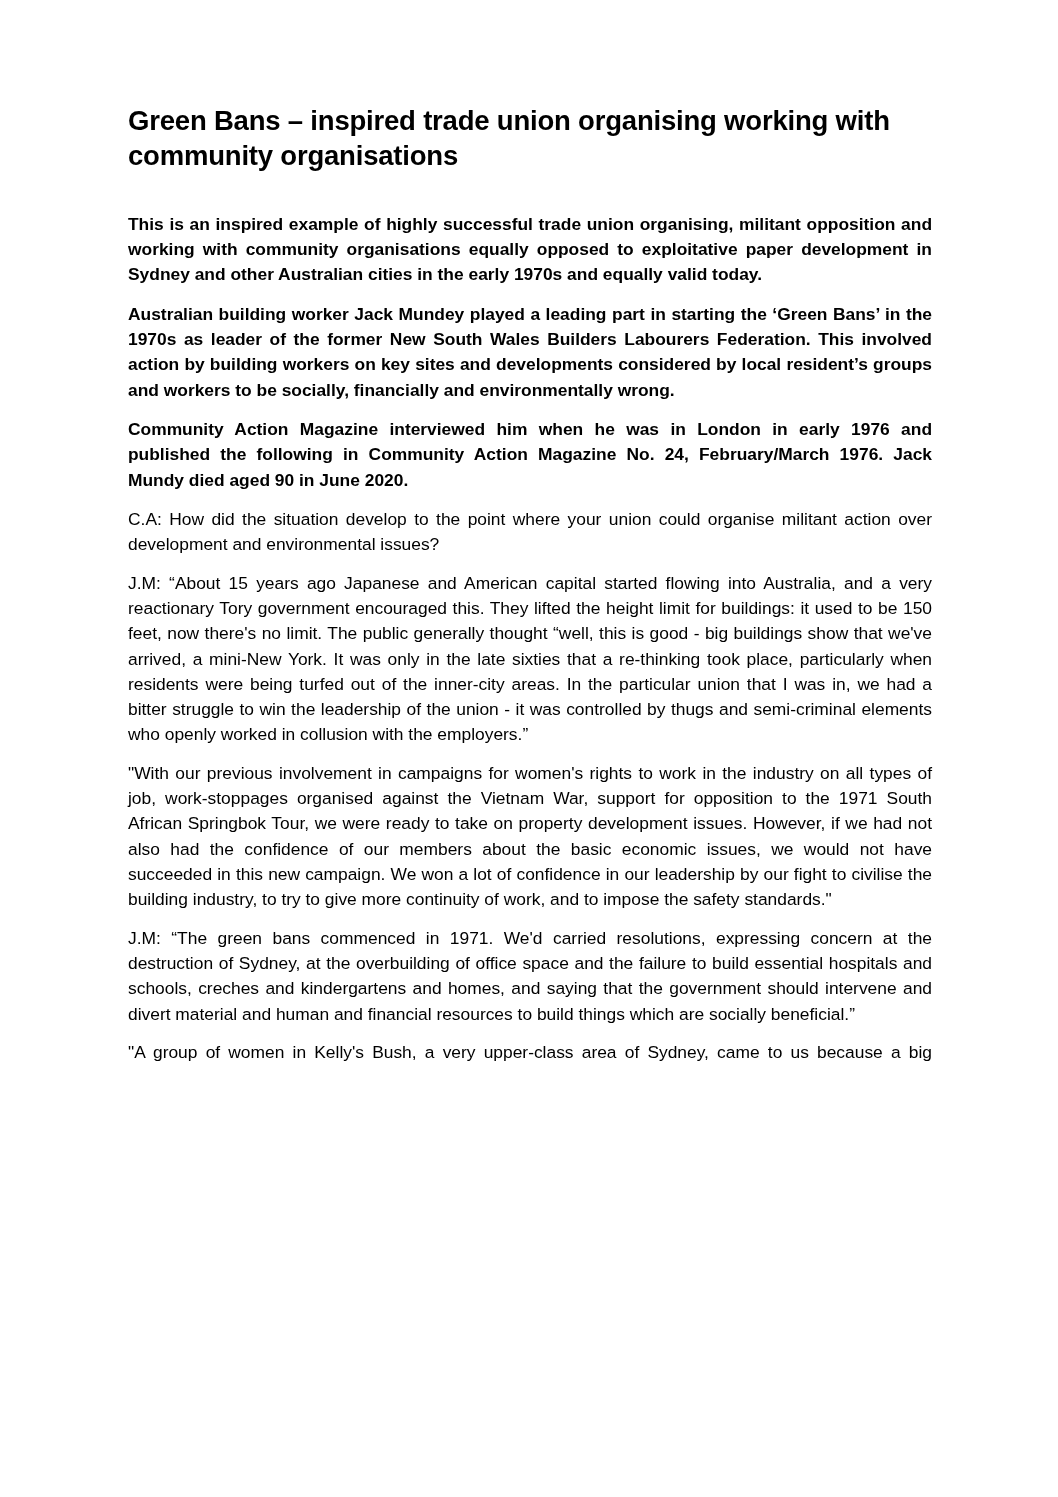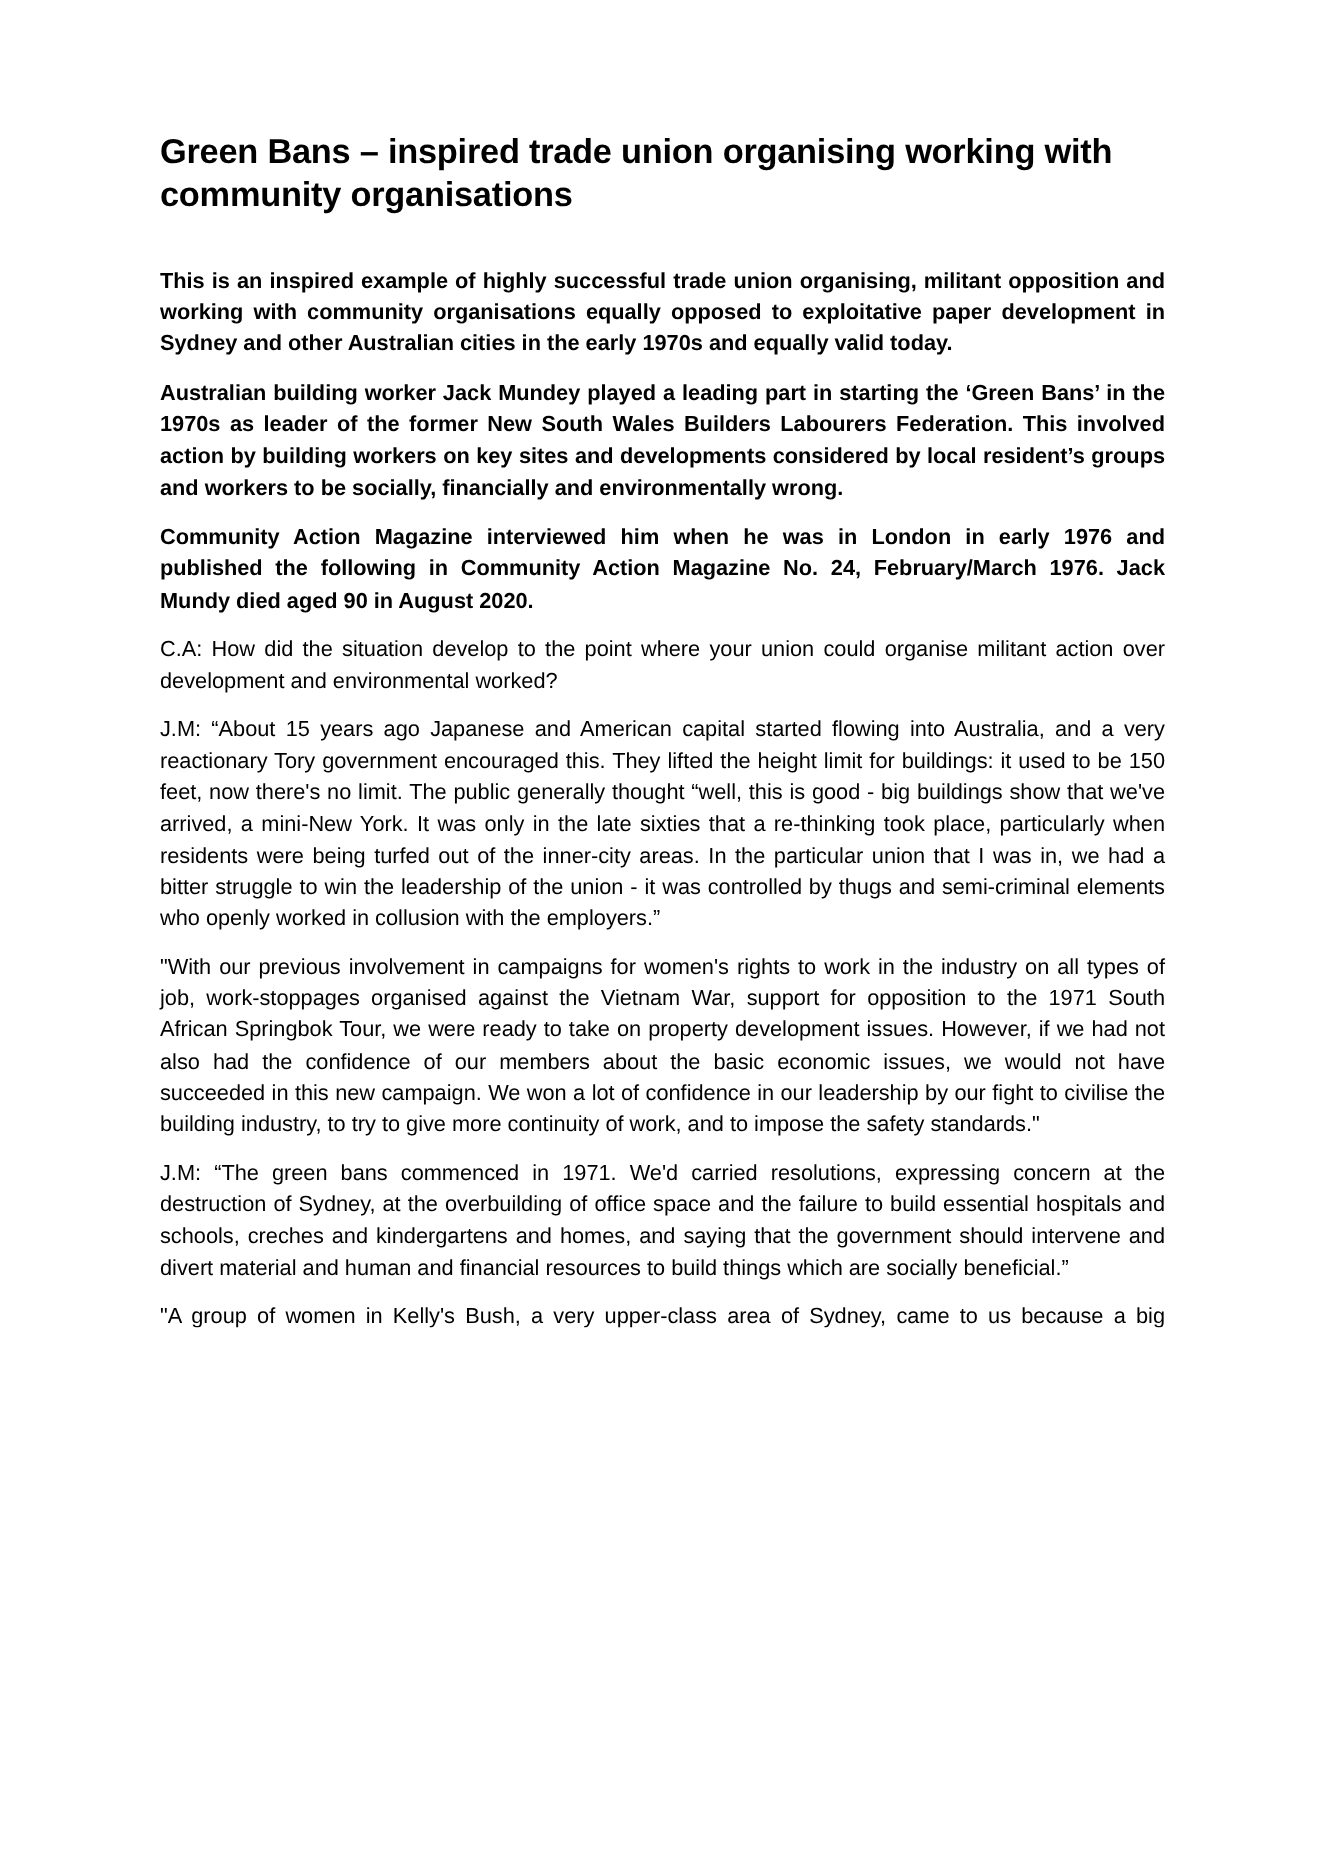--- a/index.html
+++ b/index.html
@@ -86,23 +86,23 @@
 
 <div class="page">
   <div class="content">
 
     <h1 class="doc-title">Green Bans – inspired trade union organising working with community organisations</h1>
 
     <p class="bold-intro">This is an inspired example of highly successful trade union organising, militant opposition and working with community organisations equally opposed to exploitative paper development in Sydney and other Australian cities in the early 1970s and equally valid today.</p>
 
     <p class="bold-intro">Australian building worker Jack Mundey played a leading part in starting the ‘Green Bans’ in the 1970s as leader of the former New South Wales Builders Labourers Federation. This involved action by building workers on key sites and developments considered by local resident’s groups and workers to be socially, financially and environmentally wrong.</p>
 
-    <p class="bold-intro">Community Action Magazine interviewed him when he was in London in early 1976 and published the following in Community Action Magazine No. 24, February/March 1976. Jack Mundy died aged 90 in August 2020.</p>
+    <p class="bold-intro">Community Action Magazine interviewed him when he was in London in early 1976 and published the following in Community Action Magazine No. 24, February/March 1976. Jack Mundy died aged 90 in June 2020.</p>
 
-    <p class="qa"><span class="lbl">C.A:</span> <span>How did the situation develop to the point where your union could organise militant action over development and environmental worked?</span></p>
+    <p class="qa"><span class="lbl">C.A:</span> <span>How did the situation develop to the point where your union could organise militant action over development and environmental issues?</span></p>
 
     <p class="qa"><span class="lbl">J.M:</span> <span>“About 15 years ago Japanese and American capital started flowing into Australia, and a very reactionary Tory government encouraged this. They lifted the height limit for buildings: it used to be 150 feet, now there's no limit. The public generally thought “well, this is good - big buildings show that we've arrived, a mini-New York. It was only in the late sixties that a re-thinking took place, particularly when residents were being turfed out of the inner-city areas. In the particular union that I was in, we had a bitter struggle to win the leadership of the union - it was controlled by thugs and semi-criminal elements who openly worked in collusion with the employers.”</span></p>
 
     <p class="body-para">"With our previous involvement in campaigns for women's rights to work in the industry on all types of job, work-stoppages organised against the Vietnam War, support for opposition to the 1971 South African Springbok Tour, we were ready to take on property development issues. However, if we had not also had the confidence of our members about the basic economic issues, we would not have succeeded in this new campaign. We won a lot of confidence in our leadership by our fight to civilise the building industry, to try to give more continuity of work, and to impose the safety standards."</p>
 
 
 
     <p class="qa"><span class="lbl">J.M:</span> <span>“The green bans commenced in 1971. We'd carried resolutions, expressing concern at the destruction of Sydney, at the overbuilding of office space and the failure to build essential hospitals and schools, creches and kindergartens and homes, and saying that the government should intervene and divert material and human and financial resources to build things which are socially beneficial.”</span></p>
 
     <p class="body-para continues">"A group of women in Kelly's Bush, a very upper-class area of Sydney, came to us because a big Melbourne-based developer had obtained rights to destroy the last bushland and build luxurious homes. They had lobbied members of the state parliament, and all the normal means of protest. And as a last resort they came to us and said that they had read in the paper that we were expressing concern for</p>

